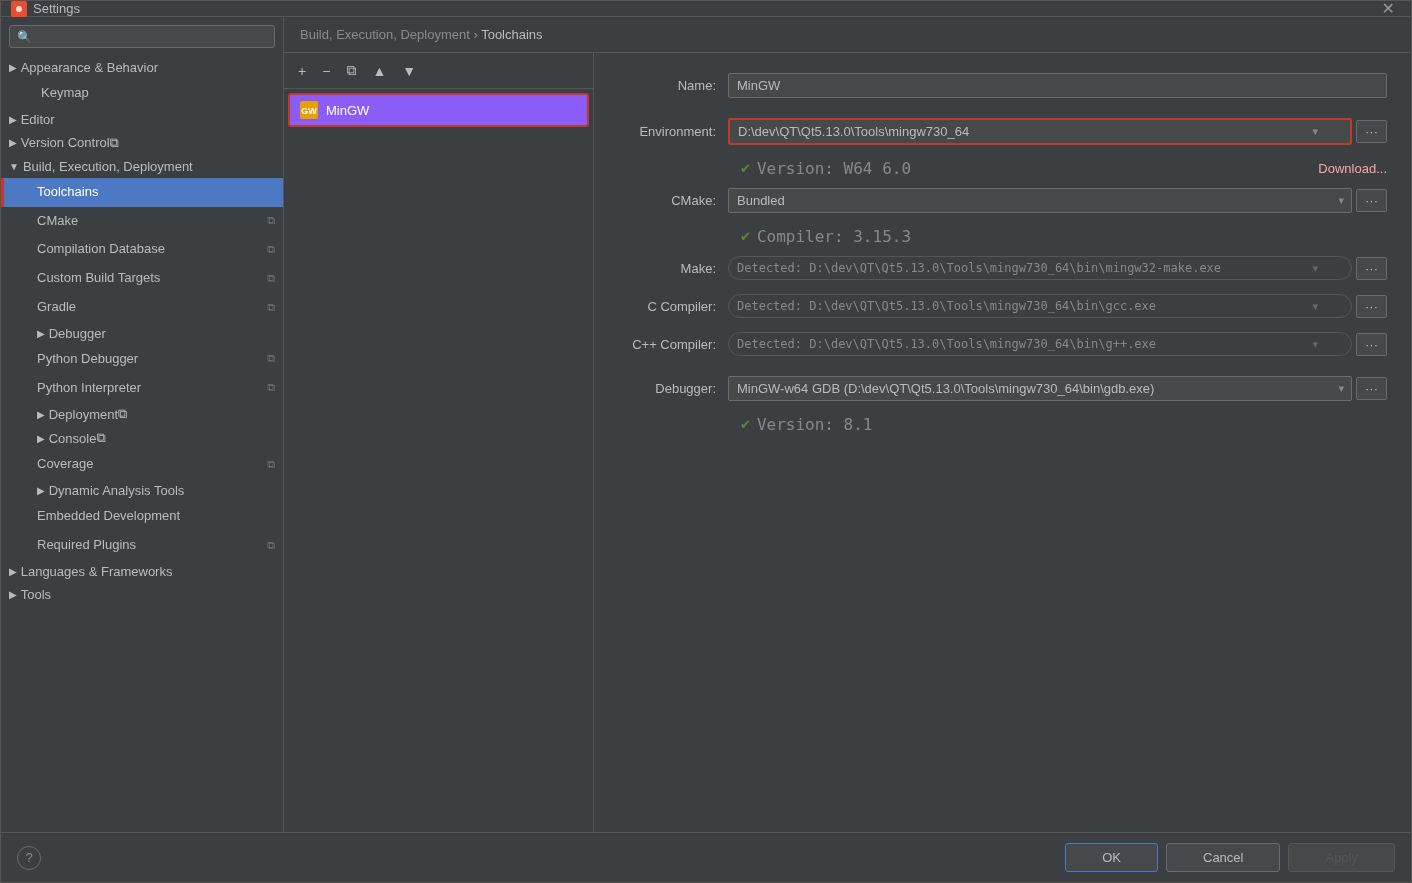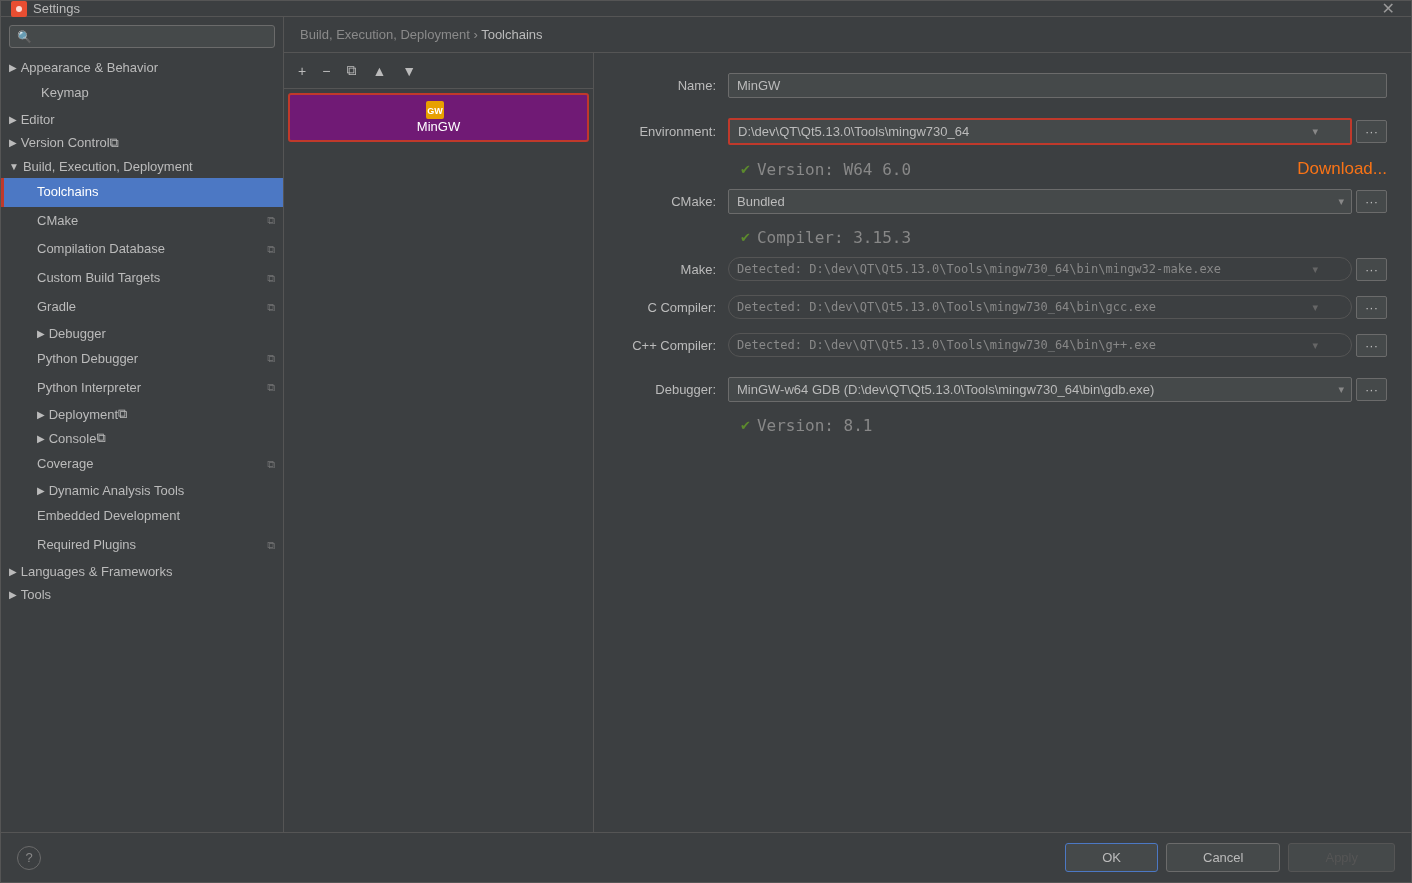--- a/index.html
+++ b/index.html
@@ -178,24 +178,23 @@
     .toolchain-item {
       padding: 6px 10px;
       cursor: pointer;
       display: flex;
       align-items: center;
       border-radius: 3px;
       color: #bbb;
       border: 2px solid transparent;
     }
     .toolchain-item.selected {
-      background: #701a75;
+      background: #8b5cf6;
       color: #fff;
       border: 2px solid #c0392b;
-      flex-direction: column;
     }
     .toolchain-item-icon {
       width: 18px;
       height: 18px;
       margin-right: 8px;
       background: #e8a000;
       border-radius: 2px;
       display: flex;
       align-items: center;
       justify-content: center;
@@ -279,23 +278,23 @@
     .version-check {
       color: #5c8a2d;
       margin-right: 6px;
     }
     .version-text {
       color: #888;
       font-size: 16px;
       font-family: monospace;
     }
     .download-link {
-      color: #f97316;
+      color: #fca5a5;
       text-decoration: none;
-      font-size: 17px;
+      font-size: 13px;
       margin-left: auto;
       cursor: pointer;
     }
     .detected-input {
       flex: 1;
       background: #3c3f41;
       border: 1px solid #555;
       color: #888;
       padding: 4px 8px;
       font-size: 12px;

